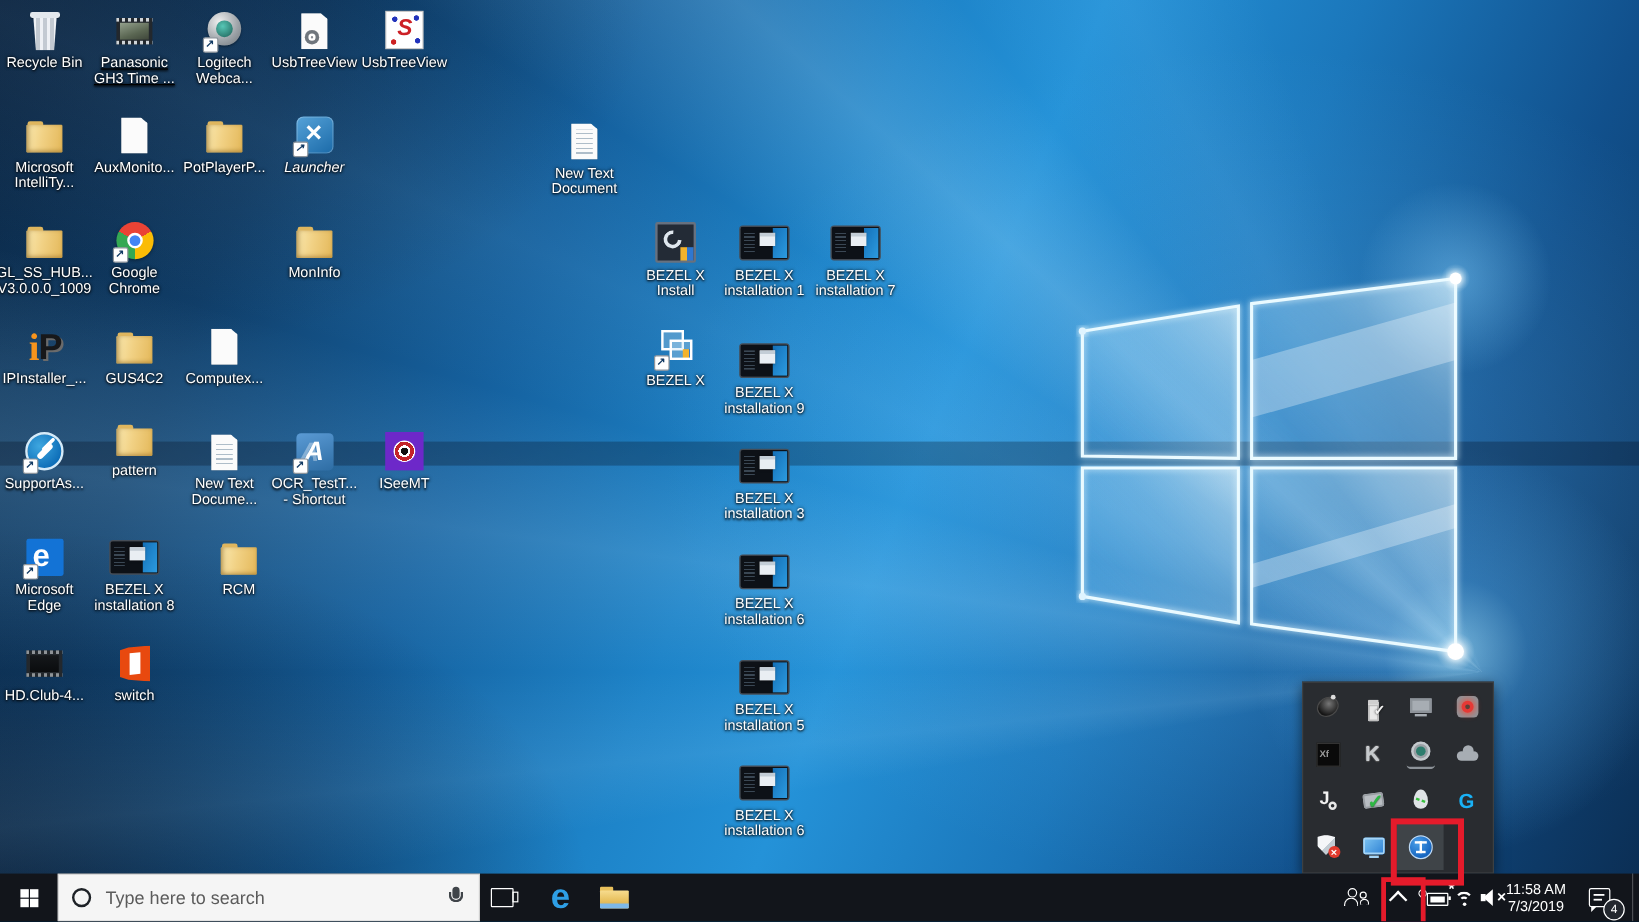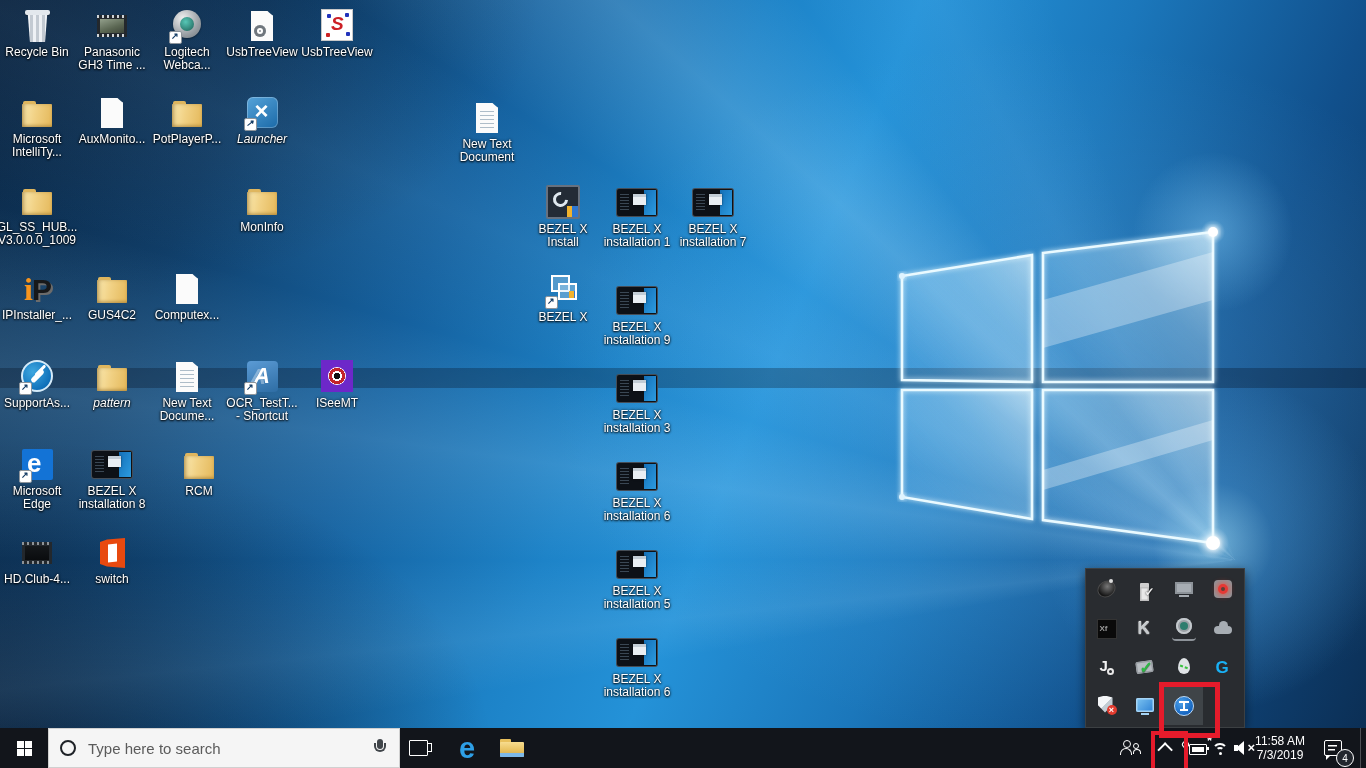--- a/index.html
+++ b/index.html
@@ -319,21 +319,21 @@
     <circle cx="902" cy="497" r="3" fill="#dff4ff" filter="url(#glow)"></circle>
   </svg>
 
   <div id="desktop-icons">
       <div class="icon-cell" style="left: -6px; top: 8px;">
         <div class="g g-recycle"></div>
         <div class="icon-label">
           <div>Recycle Bin</div>
         </div>
       </div>
-      <div class="icon-cell" style="left: 69px; top: 8px;">
+      <div class="icon-cell" style="left: 69px; top: 8px; text-decoration: underline;">
         <div class="g g-film"></div>
         <div class="icon-label">
           <div>Panasonic</div>
           <div>GH3 Time ...</div>
         </div>
       </div>
       <div class="icon-cell" style="left: 144px; top: 8px;">
         <div class="g g-webcam">
           <span class="sc"></span>
         </div>
@@ -388,20 +388,29 @@
           <div>Document</div>
         </div>
       </div>
       <div class="icon-cell" style="left: -6px; top: 183px;">
         <div class="g g-folder"></div>
         <div class="icon-label">
           <div>GL_SS_HUB...</div>
           <div>V3.0.0.0_1009</div>
         </div>
       </div>
+      <div class="icon-cell" style="left: 69px; top: 183px;">
+        <div class="g g-chrome">
+          <span class="sc"></span>
+        </div>
+        <div class="icon-label">
+          <div>Google</div>
+          <div>Chrome</div>
+        </div>
+      </div>
       <div class="icon-cell" style="left: 219px; top: 183px;">
         <div class="g g-folder"></div>
         <div class="icon-label">
           <div>MonInfo</div>
         </div>
       </div>
       <div class="icon-cell" style="left: 520px; top: 185px;">
         <div class="g g-bezel-install"></div>
         <div class="icon-label">
           <div>BEZEL X</div>
@@ -456,21 +465,21 @@
         </div>
       </div>
       <div class="icon-cell" style="left: -6px; top: 359px;">
         <div class="g g-supportassist">
           <span class="sc"></span>
         </div>
         <div class="icon-label">
           <div>SupportAs...</div>
         </div>
       </div>
-      <div class="icon-cell" style="left: 69px; top: 359px; font-style: italic;">
+      <div class="icon-cell" style="left: 69px; top: 348px;">
         <div class="g g-folder"></div>
         <div class="icon-label">
           <div>pattern</div>
         </div>
       </div>
       <div class="icon-cell" style="left: 144px; top: 359px;">
         <div class="g g-textdoc"></div>
         <div class="icon-label">
           <div>New Text</div>
           <div>Docume...</div>

